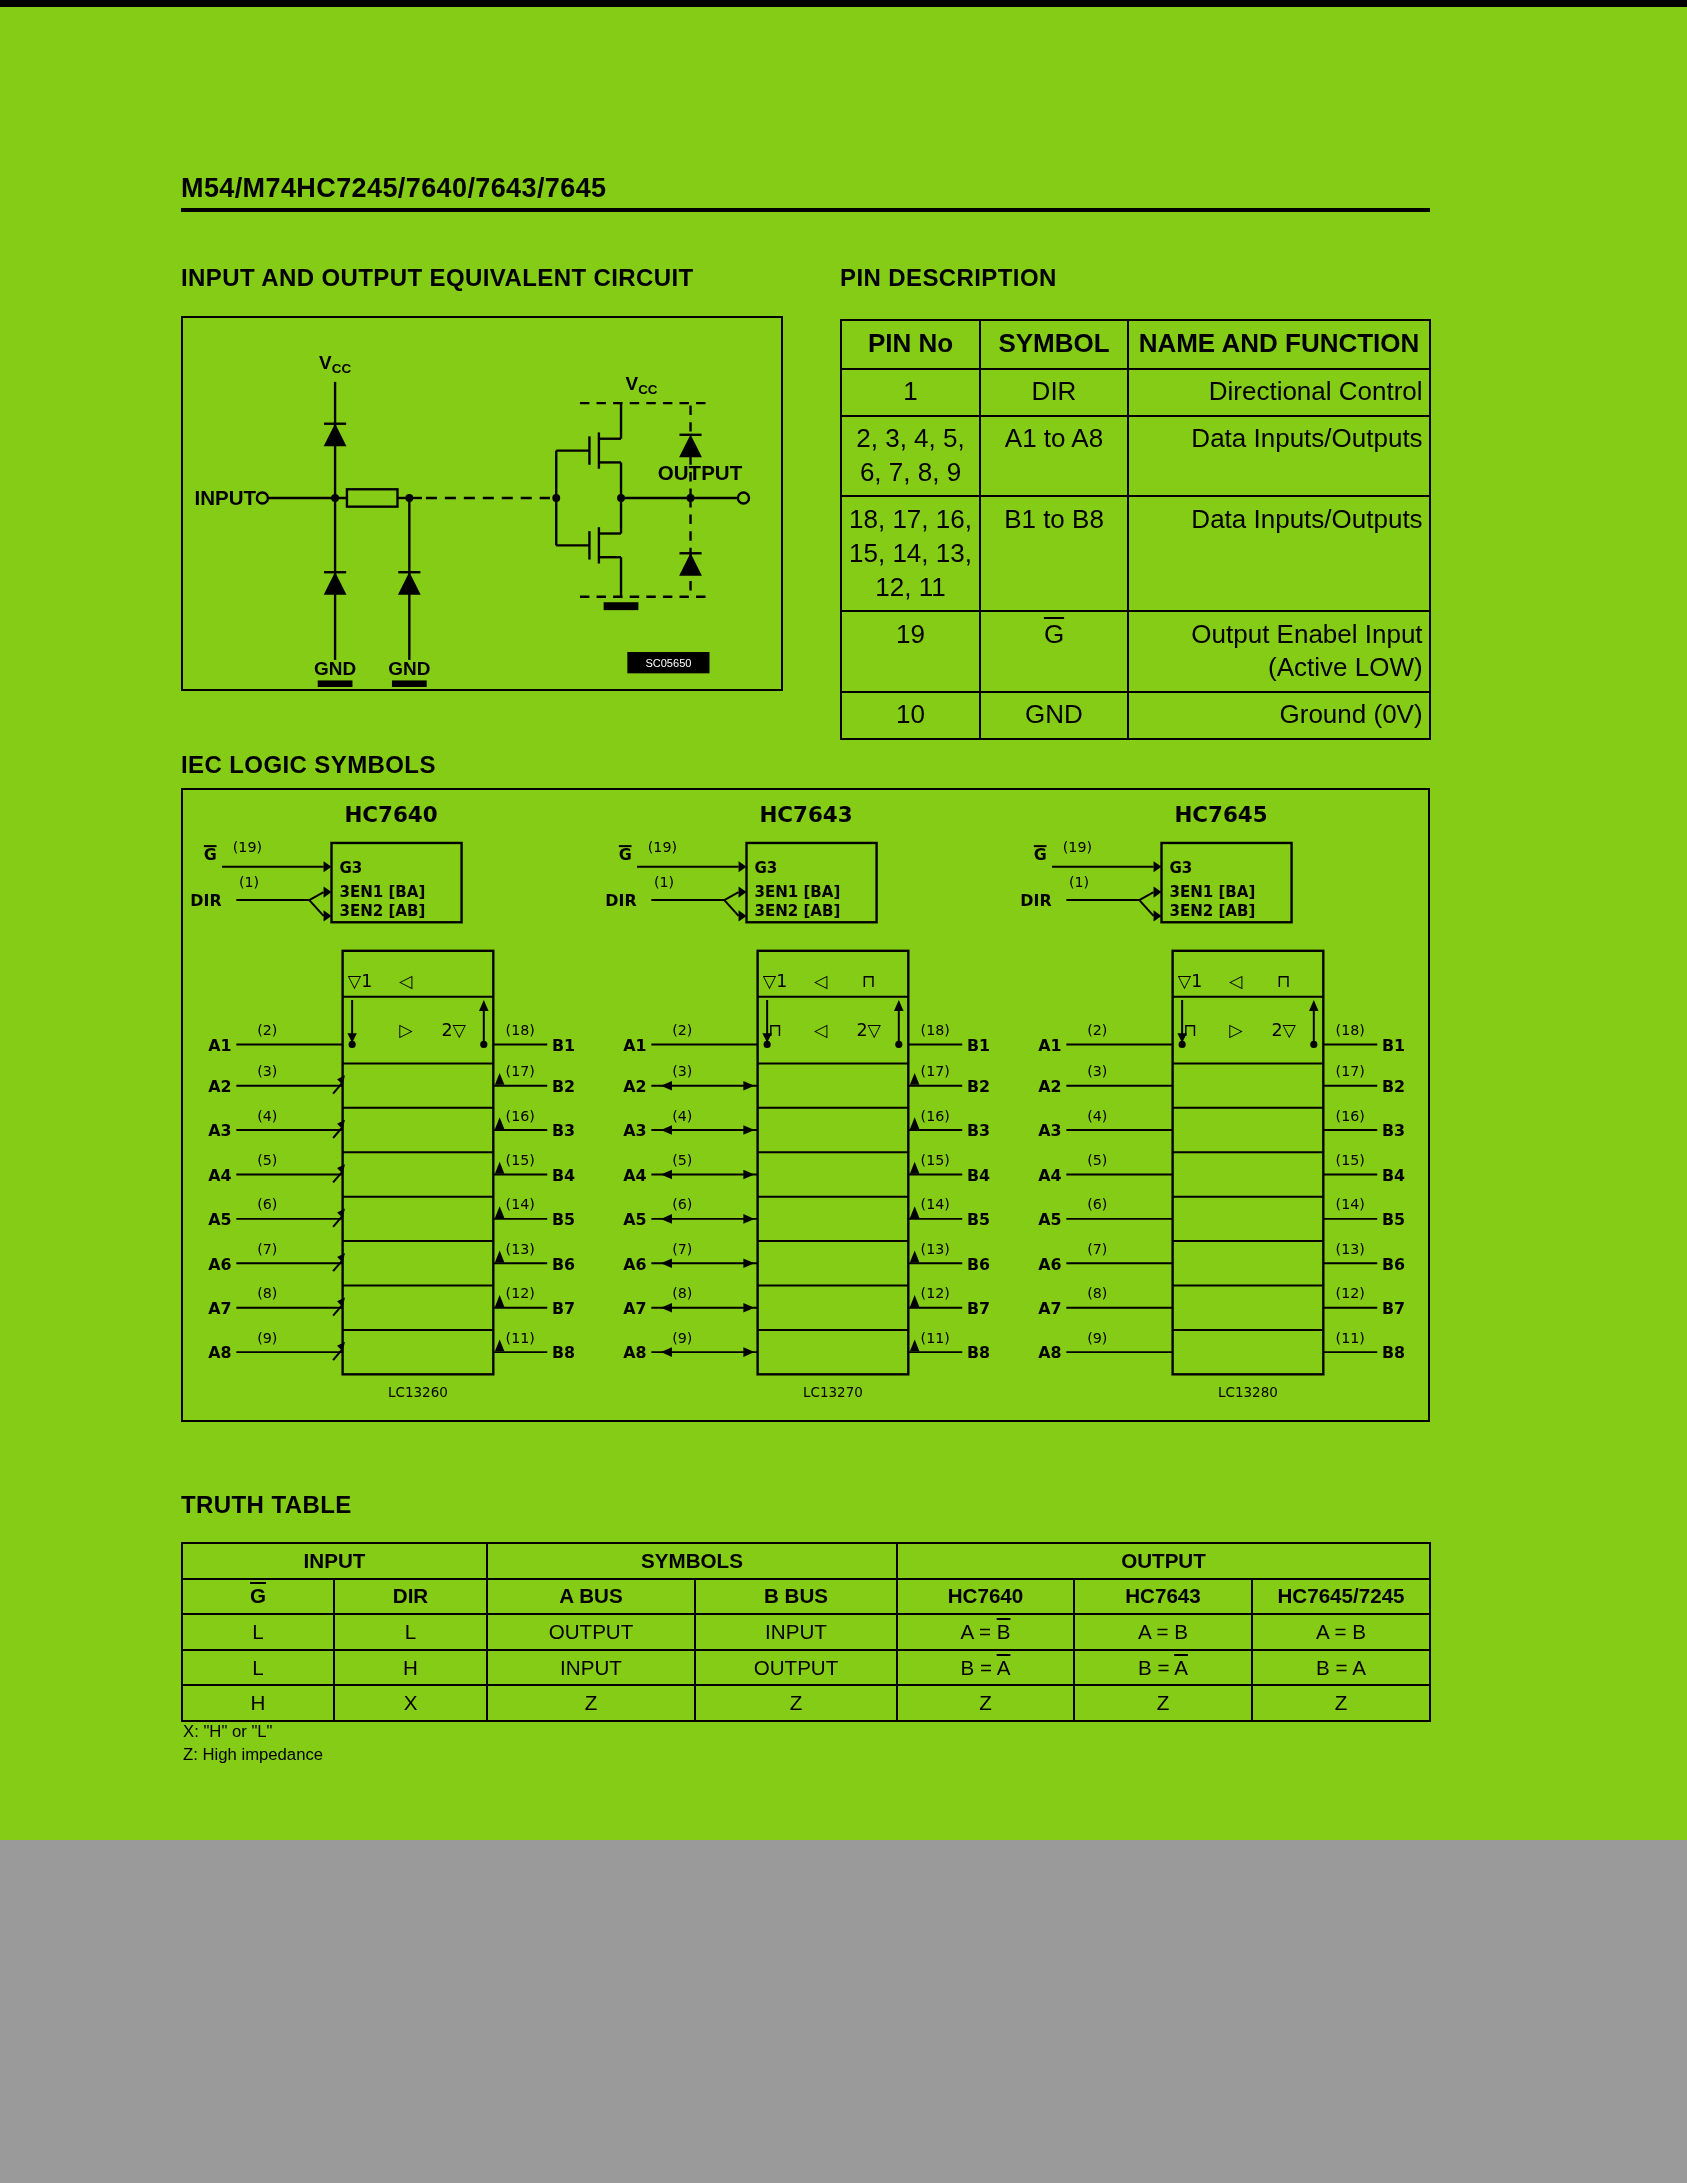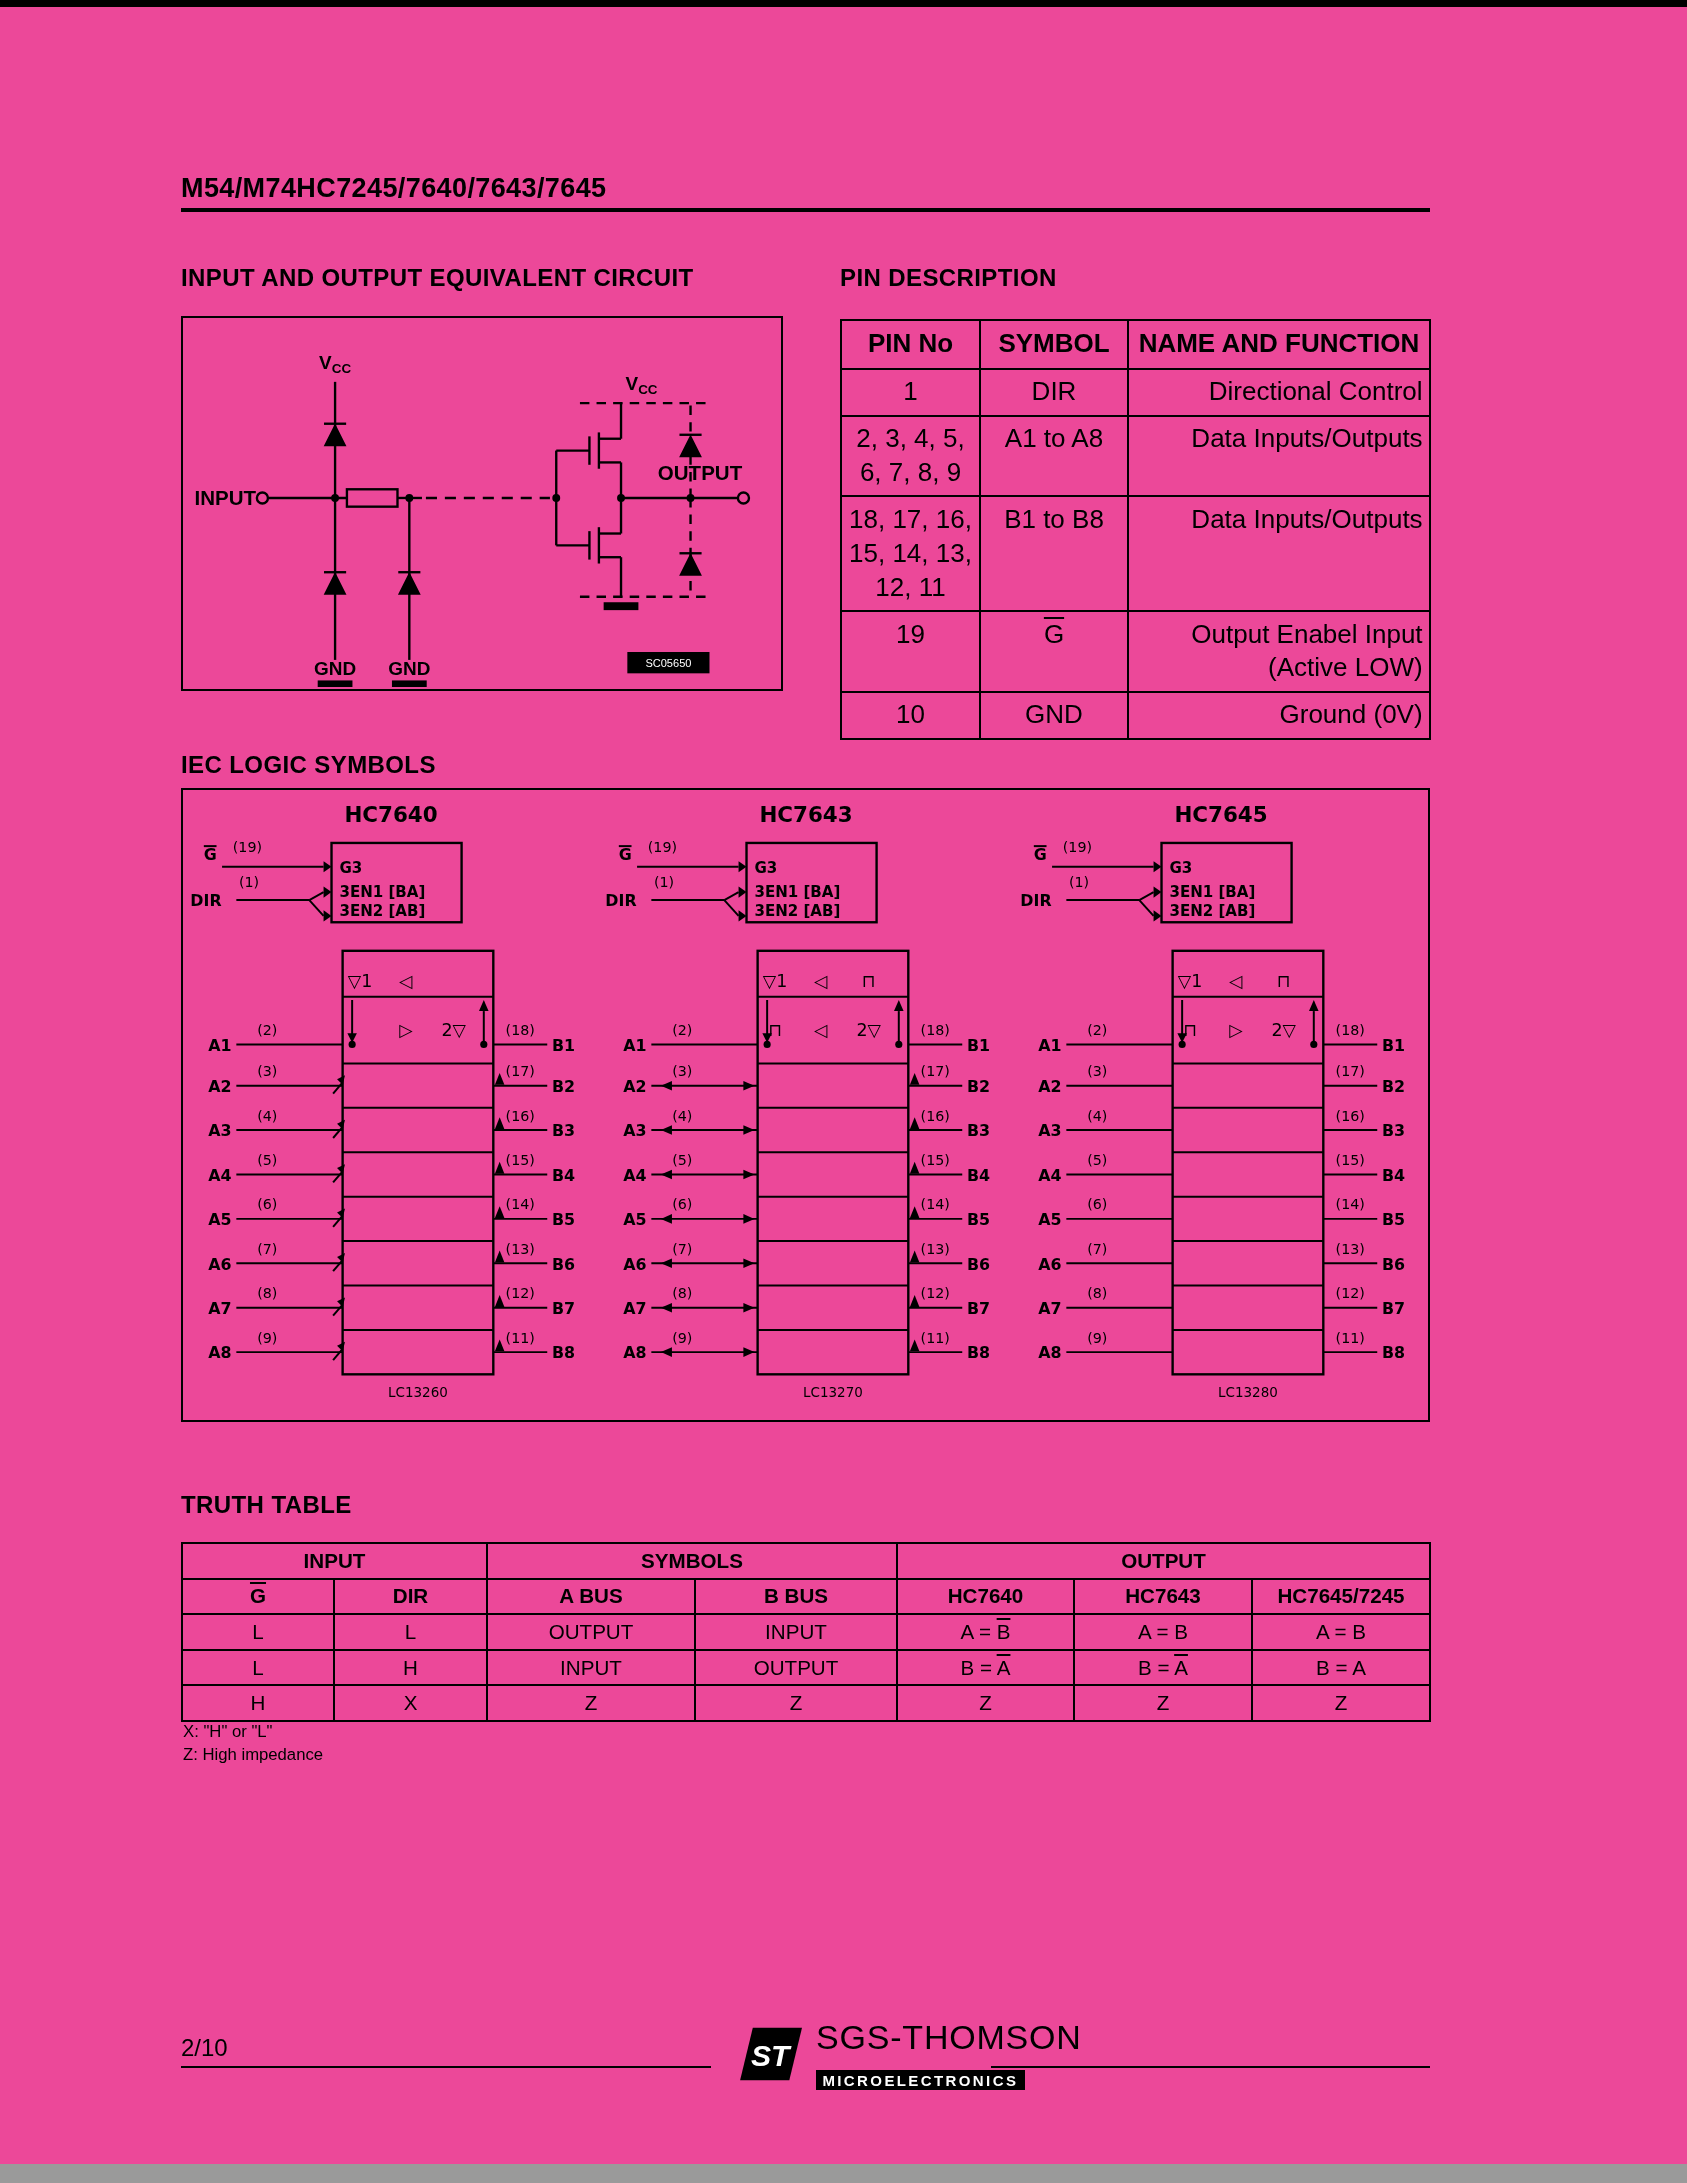--- a/index.html
+++ b/index.html
@@ -1,17 +1,17 @@
 <!DOCTYPE html>
 <html style="font-size:12.7px"><head>
 <meta charset="utf-8">
 <style>
   *{margin:0;padding:0;box-sizing:border-box}
   html,body{background:#9a9a9a}
-  .page{position:relative;width:1687px;height:2164px;background:#ec4899;
+  .page{position:relative;width:1687px;height:1840px;background:#84cc16;
         font-family:"Liberation Sans",sans-serif;color:#000;overflow:hidden}
   .topbar{position:absolute;left:0;top:0;width:100%;height:7.1px;background:#000}
 
   .doc-title{position:absolute;left:181px;top:173px;font-size:27px;font-weight:bold;letter-spacing:0.4px}
   .head-rule{position:absolute;left:181px;top:208px;width:1249px;height:4px;background:#000}
 
   .section-title{position:absolute;font-size:24px;font-weight:bold;letter-spacing:0.4px}
   .st-equiv{left:181px;top:264px}
   .st-pin{left:840px;top:264px}
   .st-iec{left:181px;top:751px}

